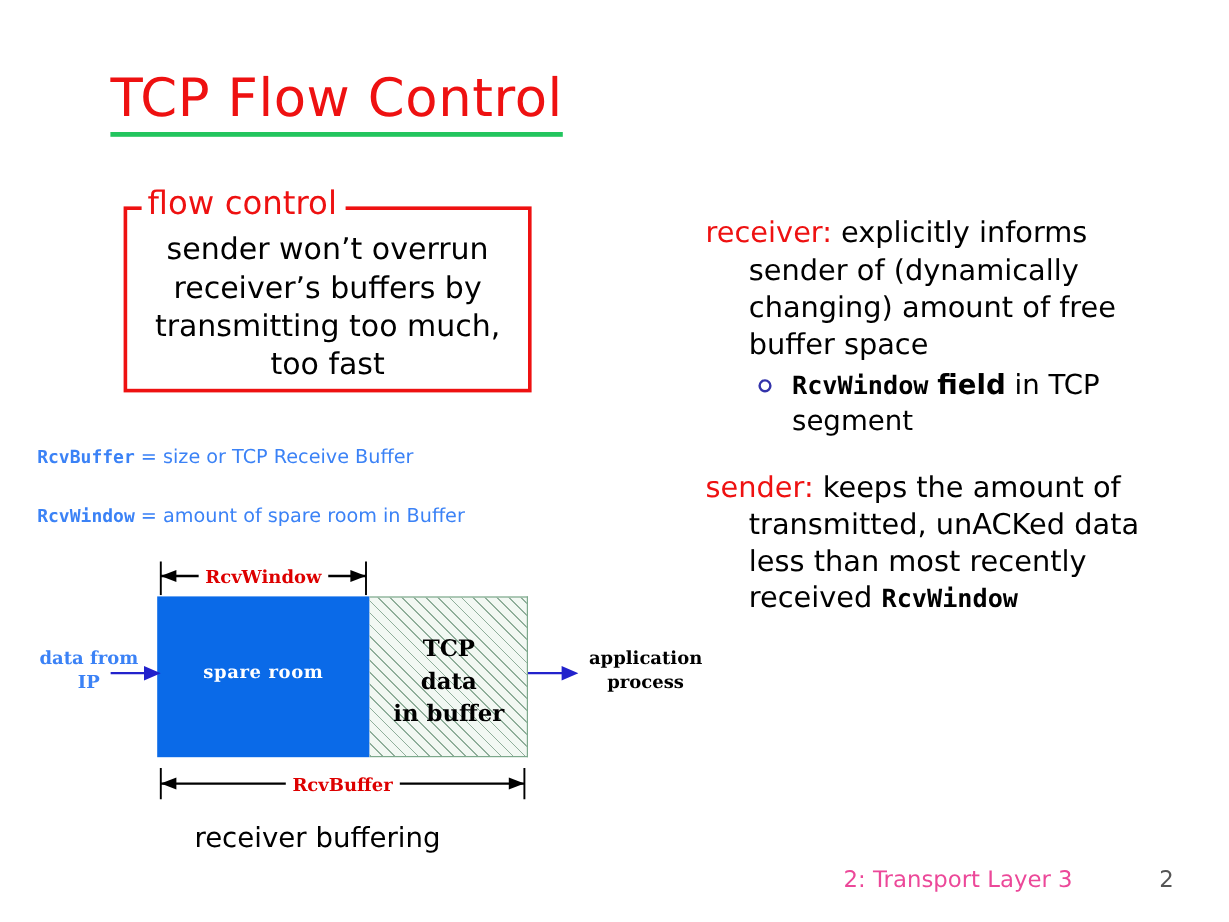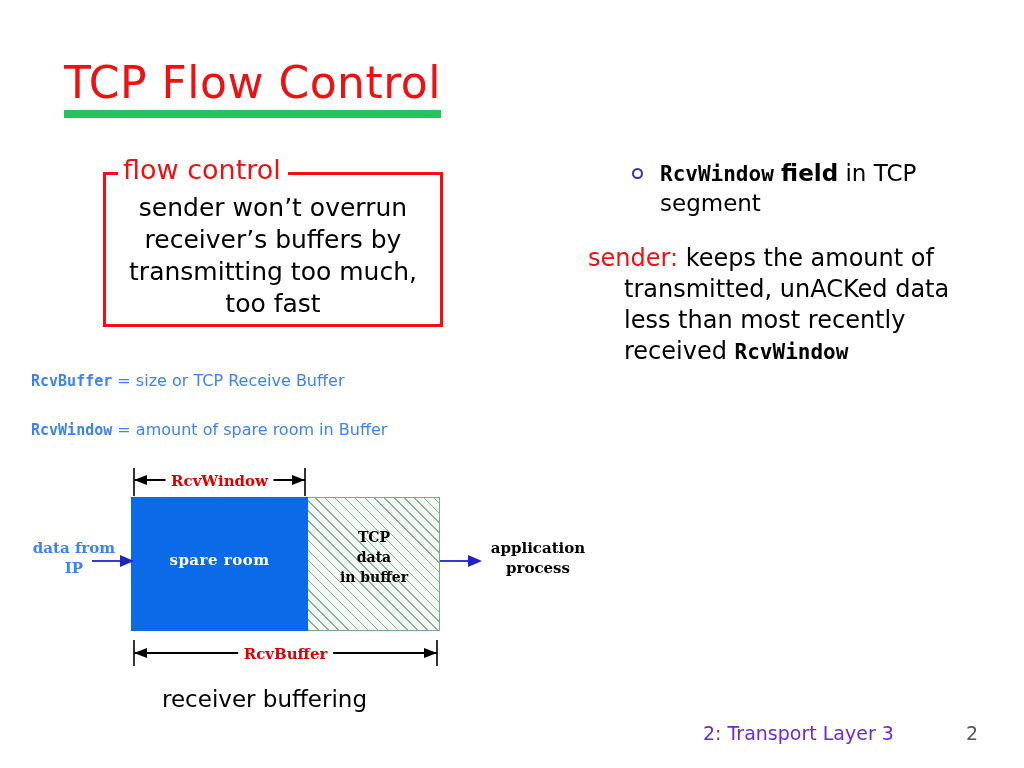--- a/index.html
+++ b/index.html
@@ -13,30 +13,30 @@
     height: 768px;
     position: relative;
     overflow: hidden;
     font-family: "DejaVu Sans", sans-serif;
     color: #000000;
   }
 
   
   #slide-title {
     position: absolute;
-    left: 64px;
+    left: 92px;
     top: 60px;
     font-family: "DejaVu Sans", sans-serif;
     font-size: 44px;
     font-weight: 400;
     color: #ee1111;
     letter-spacing: 0.5px;
     white-space: nowrap;
     padding-bottom: 3px;
-    border-bottom: 8px solid #22c55e;
+    border-bottom: 4px solid #22c55e;
     line-height: 1.06;
   }
 
   
   #flow-control-box {
     position: absolute;
     left: 103px;
     top: 172px;
     width: 340px;
     height: 155px;
@@ -133,21 +133,21 @@
         rgba(255,255,255,0) 1px, rgba(255,255,255,0) 7px);
   }
   #tcp-data-label {
     position: absolute;
     left: 308px;
     top: 528px;
     width: 132px;
     text-align: center;
     font-family: "DejaVu Serif", serif;
     font-weight: bold;
-    font-size: 14px;
+    font-size: 19px;
     line-height: 1.42;
     color: #000000;
   }
 
   
   #rcvwindow-dim {
     position: absolute;
     left: 131px;
     top: 466px;
     width: 177px;
@@ -264,21 +264,21 @@
     box-sizing: border-box;
   }
 
   
   #footer-title {
     position: absolute;
     left: 703px;
     top: 722px;
     font-family: "DejaVu Sans", sans-serif;
     font-size: 19px;
-    color: #6d28d9;
+    color: #ec4899;
     white-space: nowrap;
     text-align: center;
   }
   #footer-page-number {
     position: absolute;
     left: 966px;
     top: 722px;
     font-family: "DejaVu Sans", sans-serif;
     font-size: 19px;
     color: #555555;
@@ -358,20 +358,21 @@
   <svg width="42" height="14" viewBox="0 0 42 14">
     <line x1="0" y1="7" x2="31" y2="7" stroke="#2222cc" stroke-width="1.8"></line>
     <polygon points="42,7 28,1 28,13" fill="#2222cc"></polygon>
   </svg>
 </div>
 
 <div id="receiver-buffering-caption">receiver buffering</div>
 
 <div id="right-column">
 
+  <p class="rc-para"><span class="rc-keyword">receiver:</span><span> explicitly informs sender of (dynamically changing) amount of free buffer space</span></p>
 
   <ul id="sub-bullet-list">
     <li class="sub-bullet">
       <span class="sub-bullet-marker"></span><span class="mono">RcvWindow</span> <span class="bold-sans">field</span><span> in TCP segment</span>
     </li>
   </ul>
 
   <p class="rc-para"><span class="rc-keyword">sender:</span><span> keeps the amount of transmitted, unACKed data less than most recently received </span><span class="mono">RcvWindow</span></p>
 
 </div>

